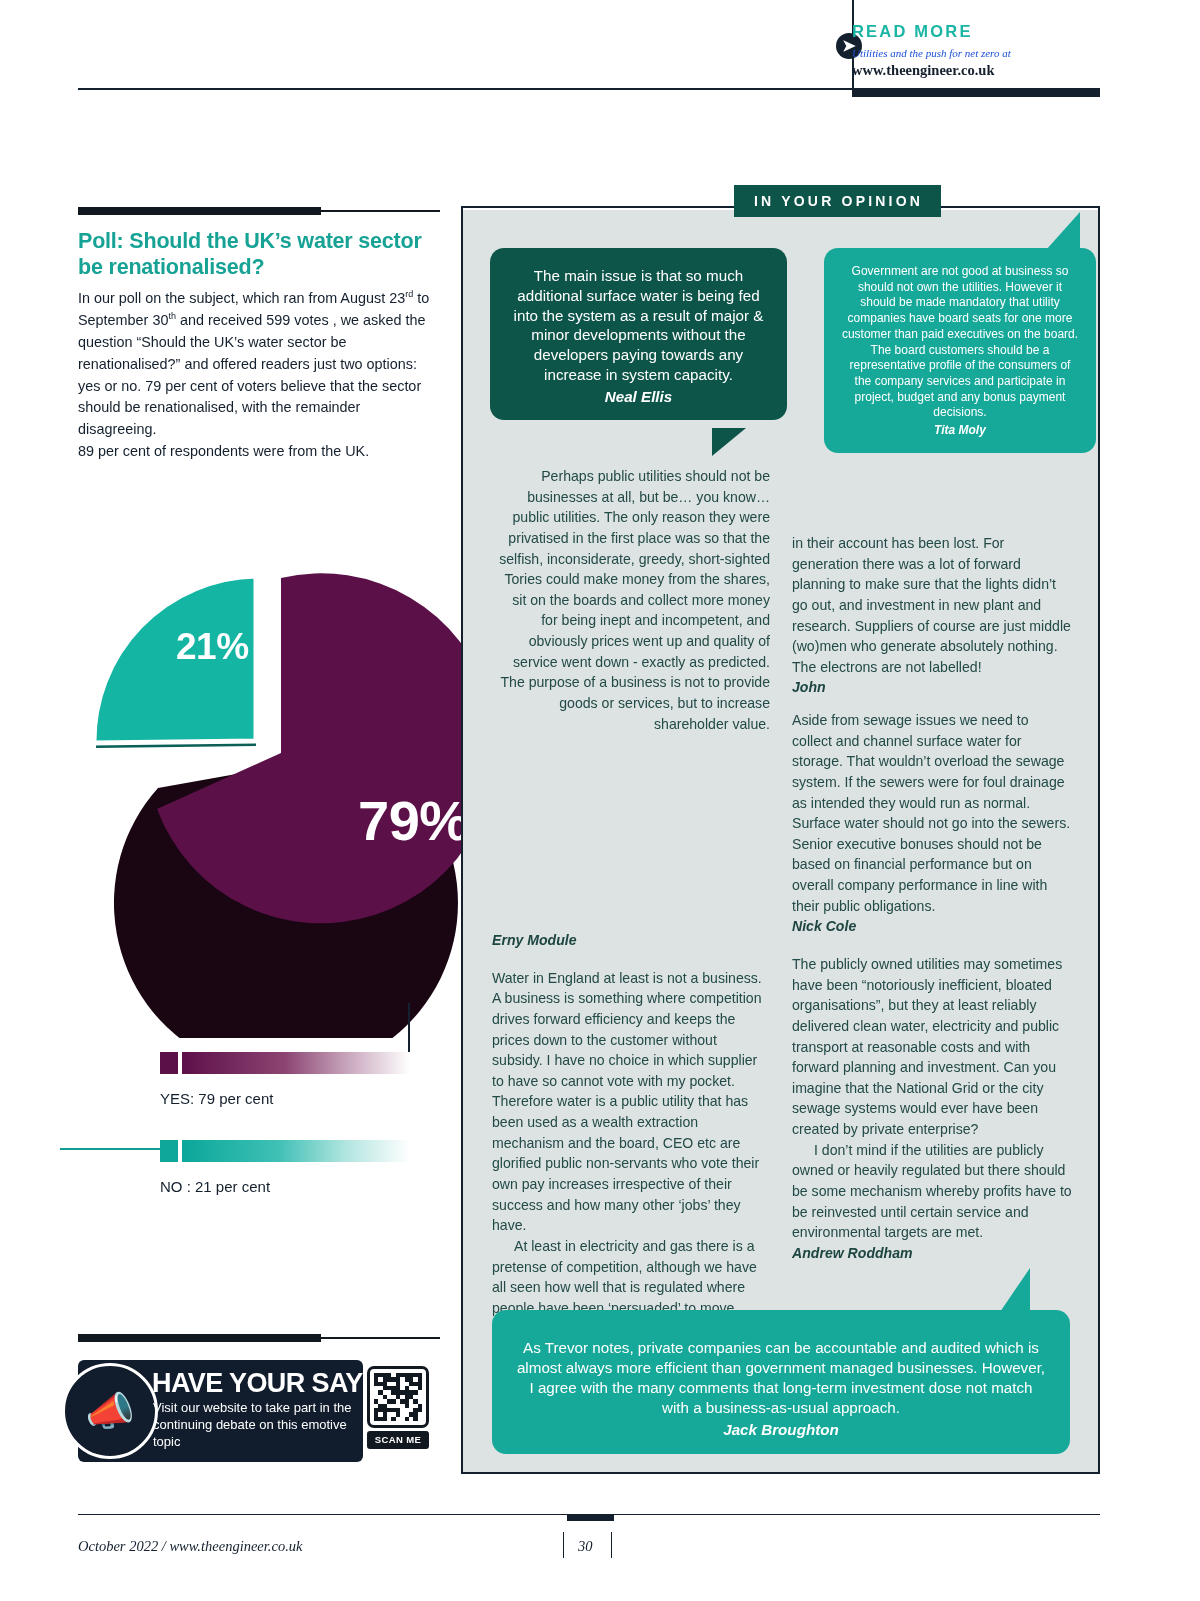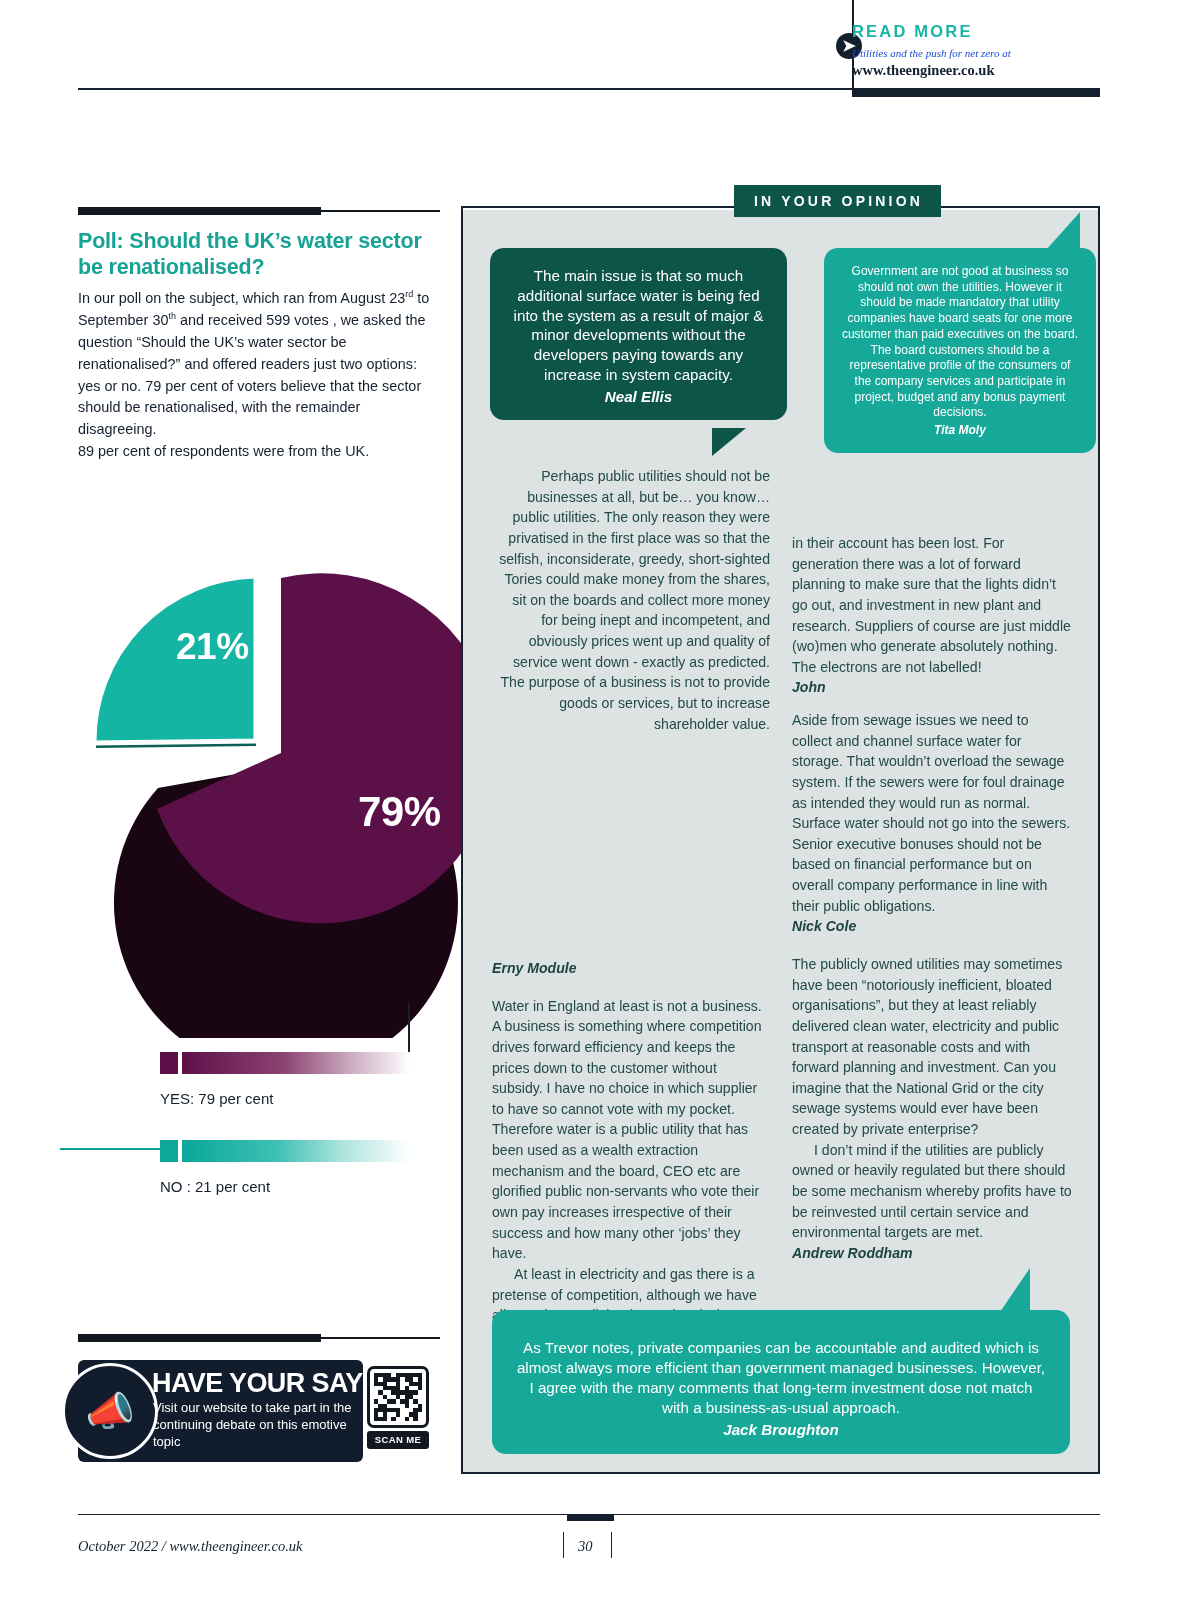--- a/index.html
+++ b/index.html
@@ -30,21 +30,21 @@
     color: #16a294; font-size: 21.5px; font-weight: bold; line-height: 1.22; letter-spacing: -0.2px; }
   .poll-body { position: absolute; left: 78px; top: 288px; width: 352px;
     color: #14202e; font-size: 14.4px; line-height: 1.52; }
   .poll-body p { margin: 0; }
   sup { font-size: 9px; vertical-align: super; }
 
   
   .pie-area { position: absolute; left: 28px; top: 498px; width: 470px; height: 540px; }
   .pie-svg { position: absolute; left: 0; top: 0; }
   .pct-no { position: absolute; left: 148px; top: 128px; color: #fff; font-size: 37px; font-weight: bold; letter-spacing: -0.5px; }
-  .pct-yes { position: absolute; left: 330px; top: 290px; color: #fff; font-size: 42px; font-weight: bold; letter-spacing: -0.5px; }
+  .pct-yes { position: absolute; left: 330px; top: 290px; color: #fff; font-size: 56px; font-weight: bold; letter-spacing: -0.5px; }
 
   
   .leader-yes { position: absolute; left: 408px; top: 1003px; width: 1.6px; height: 62px; background: #14202e; }
   .leader-yes-h { position: absolute; left: 290px; top: 1063px; width: 120px; height: 1.6px; background: #14202e; }
   .leader-no-h { position: absolute; left: 60px; top: 1148px; width: 108px; height: 1.6px; background: #0e9e93; }
 
   
   .legend-item { position: absolute; }
   .legend-swatch { height: 22px; width: 18px; }
   .legend-bar { height: 22px; width: 228px; }
@@ -103,21 +103,21 @@
 
   
   .col-text { position: absolute; color: #224a46; font-size: 14.1px; line-height: 1.465; }
   .col-text p { margin: 0; }
   .col-text .attrib { font-weight: bold; font-style: italic; color: #1d4541; }
   .indent { text-indent: 22px; }
   .gap { height: 17px; }
 
   
   #col-left-1 { left: 492px; top: 466px; width: 278px; text-align: right; }
-  #col-left-2 { left: 492px; top: 930px; width: 278px; text-align: left; margin-top: 28px; }
+  #col-left-2 { left: 492px; top: 930px; width: 278px; text-align: left; }
 
   #col-right-1 { left: 792px; top: 533px; width: 280px; }
   #col-right-2 { left: 792px; top: 710px; width: 280px; }
   #col-right-3 { left: 792px; top: 954px; width: 280px; }
 
   
   .footer-rule { position: absolute; left: 78px; top: 1514px; width: 1022px; height: 1.4px; background: #14202e; }
   .footer-tab { position: absolute; left: 567px; top: 1514px; width: 47px; height: 7px; background: #14202e; }
   .footer-text { position: absolute; left: 78px; top: 1538px; color: #14202e; font-size: 14.5px;
     font-family: "Liberation Serif", serif; font-style: italic; }

